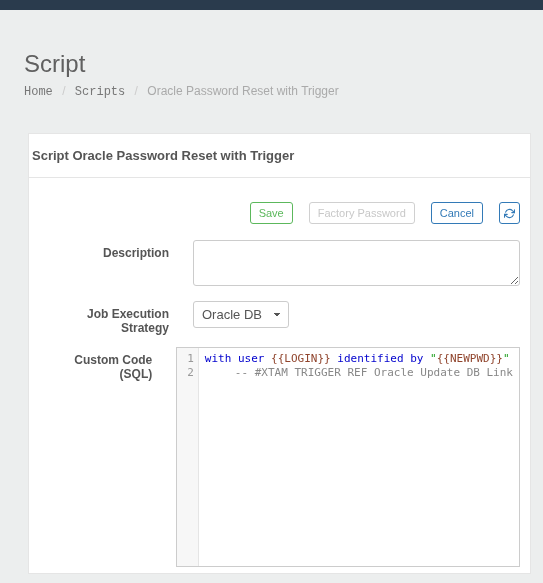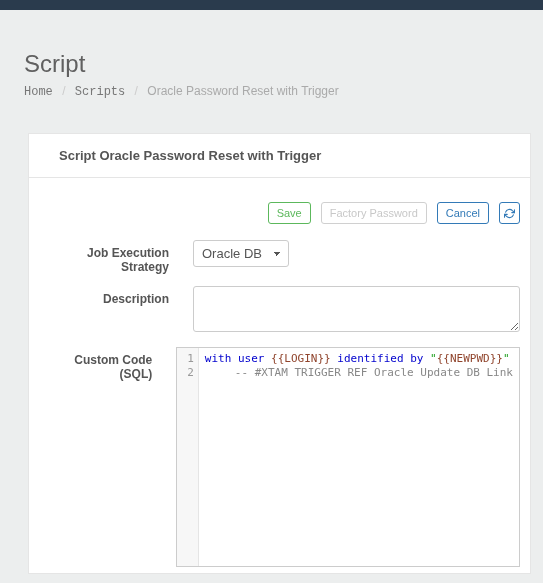--- a/index.html
+++ b/index.html
@@ -5,22 +5,22 @@
 * { box-sizing: border-box; margin: 0; padding: 0; }
 html, body { width: 543px; height: 583px; font-family: -apple-system, "Helvetica Neue", Arial, sans-serif; background: #eceeee; color: #555; font-size: 13px; overflow: hidden; }
 .topbar { height: 10px; background: #2a3b4d; }
 .header { padding: 18px 24px 14px; margin-top: 22px; }
 .header h1 { font-size: 24px; font-weight: 400; color: #606060; margin-bottom: 6px; }
 .breadcrumb { font-size: 12px; color: #999; }
 .breadcrumb a { color: #777; text-decoration: none; font-family: Liberation Mono, monospace; }
 .breadcrumb .sep { margin: 0 6px; color: #ccc; }
 .breadcrumb .current { color: #aaa; }
 .panel { margin: 20px 12px 0 28px; background: #fff; border: 1px solid #e5e5e5; }
-.panel-head { padding: 14px 30px; border-bottom: 1px solid #e5e5e5; font-size: 13px; font-weight: 700; color: #555; }
-.actions { display: flex; justify-content: flex-end; gap: 10px; padding: 24px 10px 10px; }
+.panel-head { padding: 14px 3px; border-bottom: 1px solid #e5e5e5; font-size: 13px; font-weight: 700; color: #555; }
+.actions { display: flex; justify-content: flex-end; gap: 16px; padding: 24px 10px 10px; }
 .btn { font-size: 11px; padding: 3px 8px; border-radius: 3px; border: 1px solid; background: #fff; cursor: pointer; line-height: 14px; font-family: inherit; }
 .btn-save { border-color: #5cb85c; color: #5cb85c; }
 .btn-disabled { border-color: #d0d0d0; color: #c8c8c8; cursor: default; }
 .btn-cancel, .btn-refresh { border-color: #337ab7; color: #337ab7; }
 .btn-refresh { padding: 3px 4px; }
 .btn-refresh svg { display: block; }
 .form-row { display: flex; align-items: flex-start; padding: 6px 10px; }
 .form-label { width: 130px; text-align: right; font-weight: 700; color: #555; font-size: 12px; padding-top: 6px; padding-right: 0; }
 .form-field { flex: 1; padding-left: 24px; }
 .text-input { width: 100%; padding: 6px 10px; border: 1px solid #ccc; border-radius: 3px; font-size: 13px; color: #555; font-family: inherit; }
@@ -64,32 +64,32 @@
             <polyline points="23 4 23 10 17 10"></polyline>
             <polyline points="1 20 1 14 7 14"></polyline>
             <path d="M3.51 9a9 9 0 0 1 14.85-3.36L23 10M1 14l4.64 4.36A9 9 0 0 0 20.49 15"></path>
           </svg>
       </span>
     </button>
   </div>
 
 
   <div class="form-row">
+    <div class="form-label">Description</div>
+    <div class="form-field">
+      <textarea class="textarea" style=""></textarea>
+    </div>
+  </div>
+
+  <div class="form-row">
     <div class="form-label">Job Execution Strategy</div>
     <div class="form-field">
       <select class="select">
         <option>Oracle DB</option>
       </select>
-    </div>
-  </div>
-
-  <div class="form-row">
-    <div class="form-label">Description</div>
-    <div class="form-field">
-      <textarea class="textarea" style=""></textarea>
     </div>
   </div>
 
   <div class="form-row">
     <div class="form-label">Custom Code (SQL)</div>
     <div class="form-field">
       <div class="code-editor">
         <div class="gutter">
           <div>1</div>
           <div>2</div>

